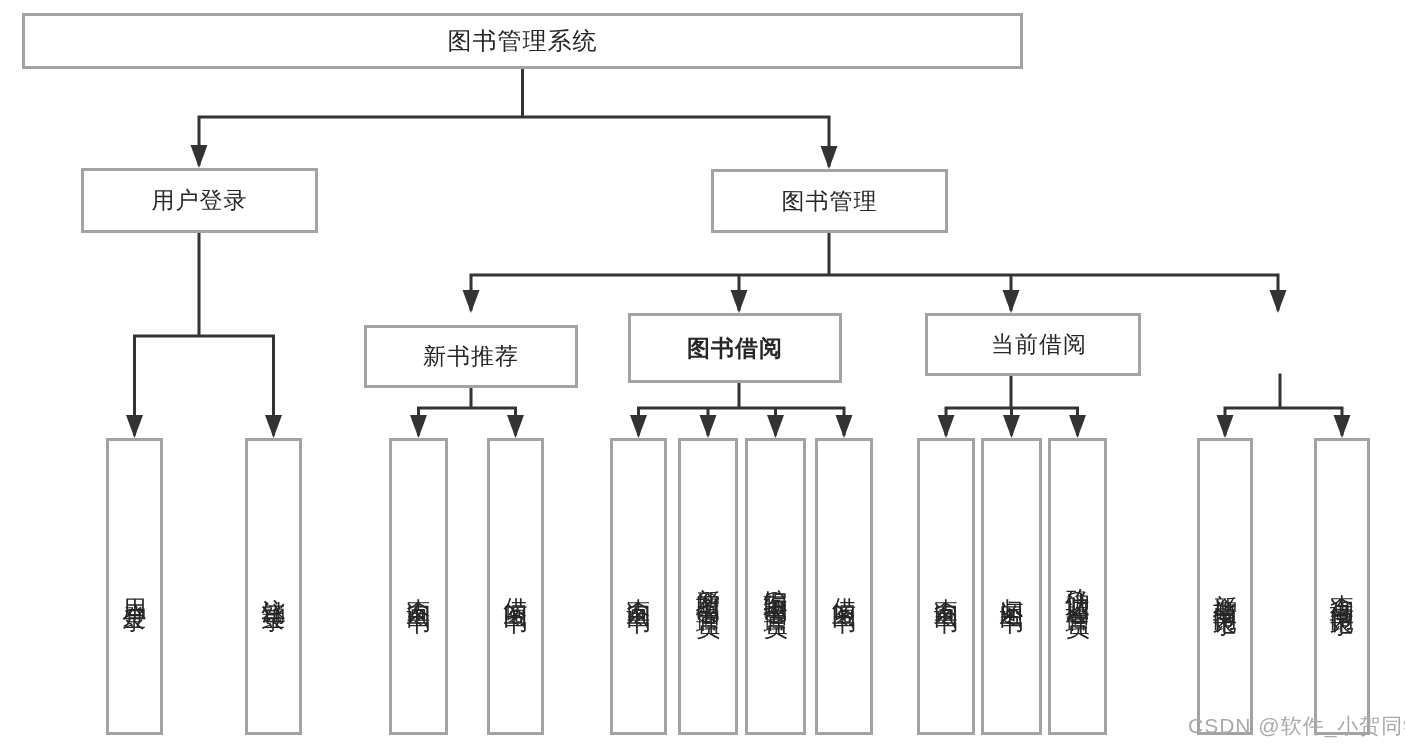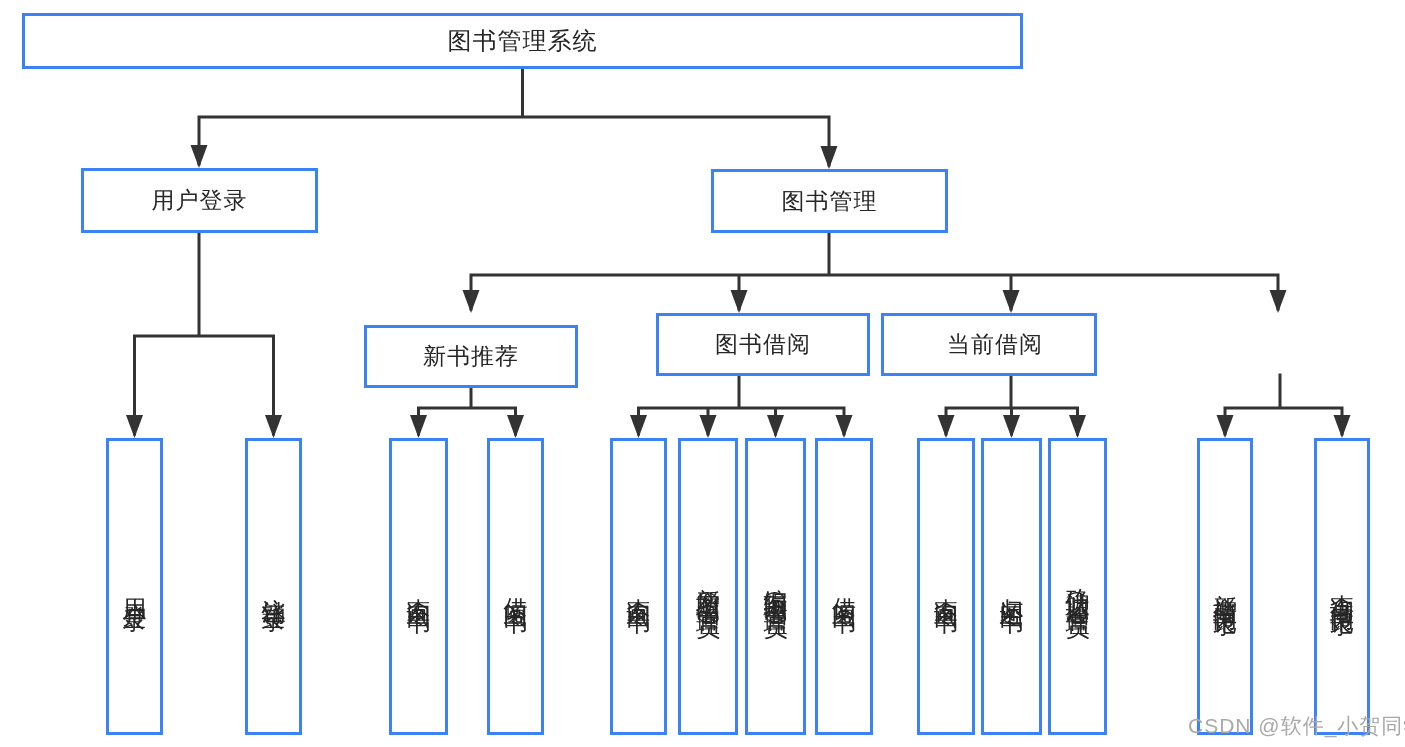--- a/index.html
+++ b/index.html
@@ -7,21 +7,21 @@
     position:relative;
     width:1405px;height:747px;
     background:#ffffff;
     font-family:"Liberation Sans", sans-serif;
     overflow:hidden;
   }
   .canvas svg{position:absolute;left:0;top:0;z-index:1;}
   .node{
     position:absolute;
     box-sizing:border-box;
-    border:3px solid #3b82f6;
+    border:3px solid #a3a3a3;
     background:#ffffff;
     color:#262626;
     display:flex;
     align-items:center;
     justify-content:center;
     z-index:2;
     letter-spacing:1px;
   }
   .node.h1{font-size:24px;}
   .node.h2{font-size:23px;}
@@ -102,22 +102,22 @@
       <path d="M1333.5 415 L1350.5 415 L1342 438 Z"></path>
     </g>
   </svg>
 
   <div class="node h1" style="left:22px;top:13px;width:1001px;height:56px;">图书管理系统</div>
 
   <div class="node h2" style="left:81px;top:168px;width:237px;height:65px;">用户登录</div>
   <div class="node h2" style="left:711px;top:169px;width:237px;height:64px;">图书管理</div>
 
   <div class="node h3" style="left:364px;top:313px;width:214px;height:63px;margin-top:12px;">新书推荐</div>
-  <div class="node h3" style="left:656px;top:313px;width:214px;height:63px;">图书借阅</div>
-  <div class="node h3" style="left:881px;top:313px;width:216px;height:63px;padding-left:12px;">当前借阅</div>
+  <div class="node h3" style="left:628px;top:313px;width:214px;height:70px;font-weight:bold;">图书借阅</div>
+  <div class="node h3" style="left:925px;top:313px;width:216px;height:63px;padding-left:12px;">当前借阅</div>
 
   <div class="node v" style="left:106px;top:438px;width:57px;height:297px;">用户登录</div>
   <div class="node v" style="left:245px;top:438px;width:57px;height:297px;">注销登录</div>
 
   <div class="node v" style="left:389px;top:438px;width:59px;height:297px;">查询图书</div>
   <div class="node v" style="left:487px;top:438px;width:57px;height:297px;">借阅图书</div>
 
   <div class="node v" style="left:610px;top:438px;width:57px;height:297px;">查询图书</div>
   <div class="node v" style="left:678px;top:438px;width:60px;height:297px;">新增图书（管理员）</div>
   <div class="node v" style="left:745px;top:438px;width:61px;height:297px;">编辑图书（管理员）</div>

